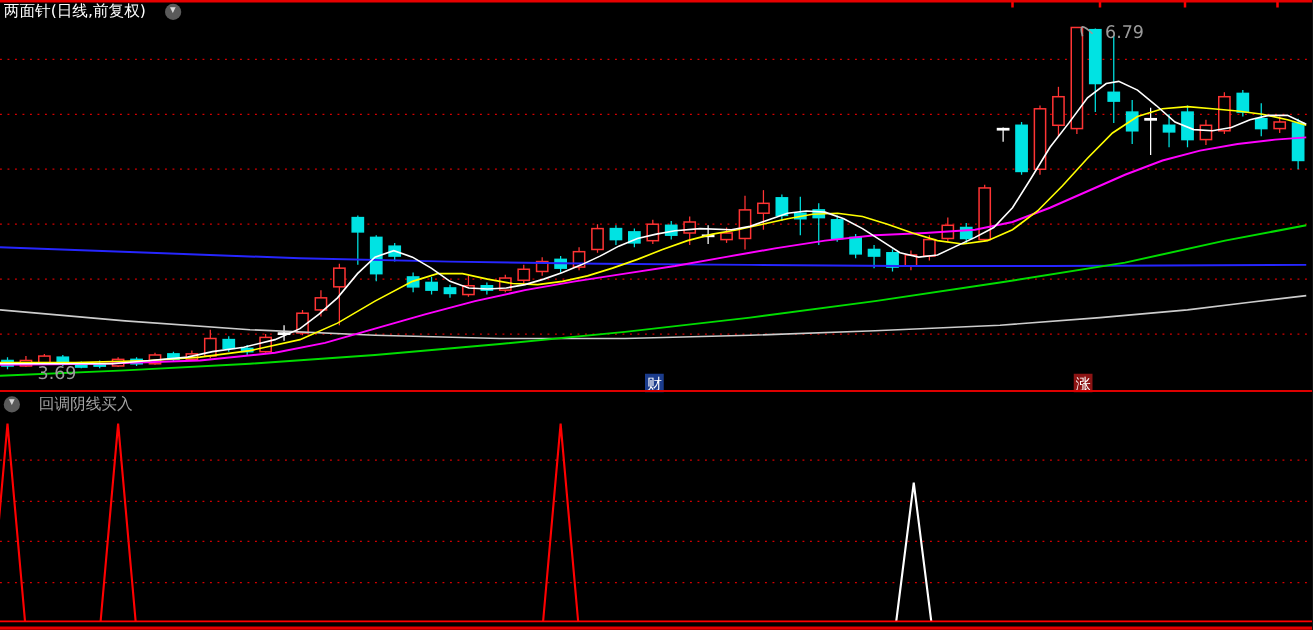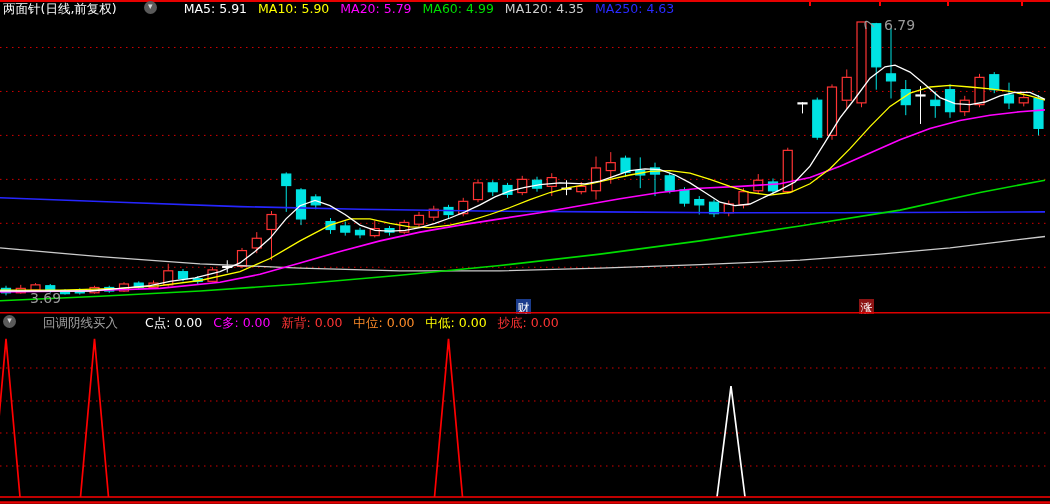--- a/index.html
+++ b/index.html
@@ -1,46 +1,38 @@
 <!DOCTYPE html>
 <html><head>
 <meta charset="utf-8">
 <style>
   html,body{margin:0;padding:0;background:#222;}
   .window{position:relative;width:1050px;height:504px;background:#000;overflow:hidden;
           font-family:"DejaVu Sans","Liberation Sans",sans-serif;}
   .topline{position:absolute;top:0;left:0;width:1050px;height:2px;}
-  .hdr{position:absolute;display:flex;align-items:flex-start;gap:27px;font-size:12.5px;
+  .hdr{position:absolute;display:flex;align-items:flex-end;gap:15px;font-size:12.5px;
        white-space:nowrap;line-height:15px;z-index:5;}
   .hdr1{top:1px;left:3px;height:15px;}
   .hdr2{top:315px;left:3px;height:15px;}
   .cicon{width:13px;height:13px;border-radius:50%;background:#5a5a5a;color:#d8d8d8;
          font-size:9px;line-height:11px;text-align:center;flex:0 0 auto;cursor:pointer;}
   .chart-svg{position:absolute;left:0;display:block;}
   #main-chart{top:0;}
   #indicator-chart{top:314px;}
   .t{font-weight:normal;}
 </style>
 </head>
 <body>
 
 <div class="window">
   <div class="topline"></div>
 
   <div class="hdr hdr1">
     <span class="t" style="color:#ffffff">两面针(日线,前复权)</span>
     <span class="cicon">▾</span>
-    <span style="display: inline-flex; gap: 11px;">
-        <span style="color: rgb(255, 255, 255);">MA5: 5.91</span>
-        <span style="color: rgb(255, 255, 0);">MA10: 5.90</span>
-        <span style="color: rgb(255, 0, 255);">MA20: 5.79</span>
-        <span style="color: rgb(0, 221, 0);">MA60: 4.99</span>
-        <span style="color: rgb(204, 204, 204);">MA120: 4.35</span>
-        <span style="color: rgb(42, 42, 255);">MA250: 4.63</span>
-      </span>
   </div>
 
   <svg id="main-chart" class="chart-svg" width="1050" height="314" viewBox="0 0 1050 314">
       <line x1="0" y1="47.47752808988764" x2="1050" y2="47.47752808988764" stroke="#d40000" stroke-width="1" stroke-dasharray="1.5 4.5"></line>
       <line x1="0" y1="91.43820224719101" x2="1050" y2="91.43820224719101" stroke="#d40000" stroke-width="1" stroke-dasharray="1.5 4.5"></line>
       <line x1="0" y1="135.3988764044944" x2="1050" y2="135.3988764044944" stroke="#d40000" stroke-width="1" stroke-dasharray="1.5 4.5"></line>
       <line x1="0" y1="179.35955056179773" x2="1050" y2="179.35955056179773" stroke="#d40000" stroke-width="1" stroke-dasharray="1.5 4.5"></line>
       <line x1="0" y1="223.3202247191011" x2="1050" y2="223.3202247191011" stroke="#d40000" stroke-width="1" stroke-dasharray="1.5 4.5"></line>
       <line x1="0" y1="267.2808988764045" x2="1050" y2="267.2808988764045" stroke="#d40000" stroke-width="1" stroke-dasharray="1.5 4.5"></line>
       <line x1="810" y1="1" x2="810" y2="6" stroke="#ff0000" stroke-width="2"></line>
@@ -204,28 +196,20 @@
       <text x="517.5" y="311.5" fill="#ffffff" font-size="12">财</text>
       <rect x="859" y="299" width="15" height="15" fill="#8c1414"></rect>
       <text x="860.5" y="311.5" fill="#ffffff" font-size="12">涨</text>
       <line x1="0" y1="312.8" x2="1050" y2="312.8" stroke="#dd0000" stroke-width="1.6"></line>
       <rect x="0" y="0" width="1050" height="2" fill="#e60000"></rect>
     </svg>
 
   <div class="hdr hdr2">
     <span class="cicon">▾</span>
     <span class="t" style="color:#a3a3a3">回调阴线买入</span>
-    <span style="display: inline-flex; gap: 11px;">
-        <span style="color: rgb(255, 255, 255);">C点: 0.00</span>
-        <span style="color: rgb(255, 0, 255);">C多: 0.00</span>
-        <span style="color: rgb(255, 52, 52);">新背: 0.00</span>
-        <span style="color: rgb(255, 140, 40);">中位: 0.00</span>
-        <span style="color: rgb(255, 255, 0);">中低: 0.00</span>
-        <span style="color: rgb(255, 52, 52);">抄底: 0.00</span>
-      </span>
   </div>
 
   <svg id="indicator-chart" class="chart-svg" width="1050" height="190" viewBox="0 0 1050 190">
       <line x1="0" y1="54" x2="1050" y2="54" stroke="#d40000" stroke-width="1" stroke-dasharray="1.5 4.5"></line>
       <line x1="0" y1="87" x2="1050" y2="87" stroke="#d40000" stroke-width="1" stroke-dasharray="1.5 4.5"></line>
       <line x1="0" y1="119" x2="1050" y2="119" stroke="#d40000" stroke-width="1" stroke-dasharray="1.5 4.5"></line>
       <line x1="0" y1="152" x2="1050" y2="152" stroke="#d40000" stroke-width="1" stroke-dasharray="1.5 4.5"></line>
       <path d="M-8,183 L6,24.9 L20,183" fill="none" stroke="#ff0000" stroke-width="1.7"></path>
       <path d="M80.5,183 L94.5,24.9 L108.5,183" fill="none" stroke="#ff0000" stroke-width="1.7"></path>
       <path d="M434.5,183 L448.5,24.9 L462.5,183" fill="none" stroke="#ff0000" stroke-width="1.7"></path>

